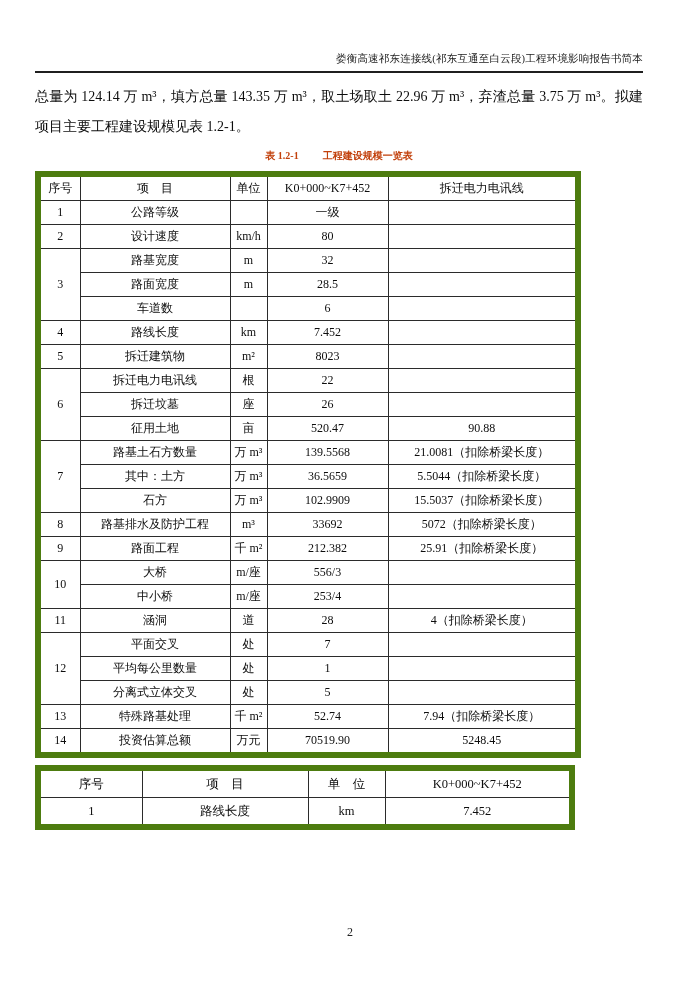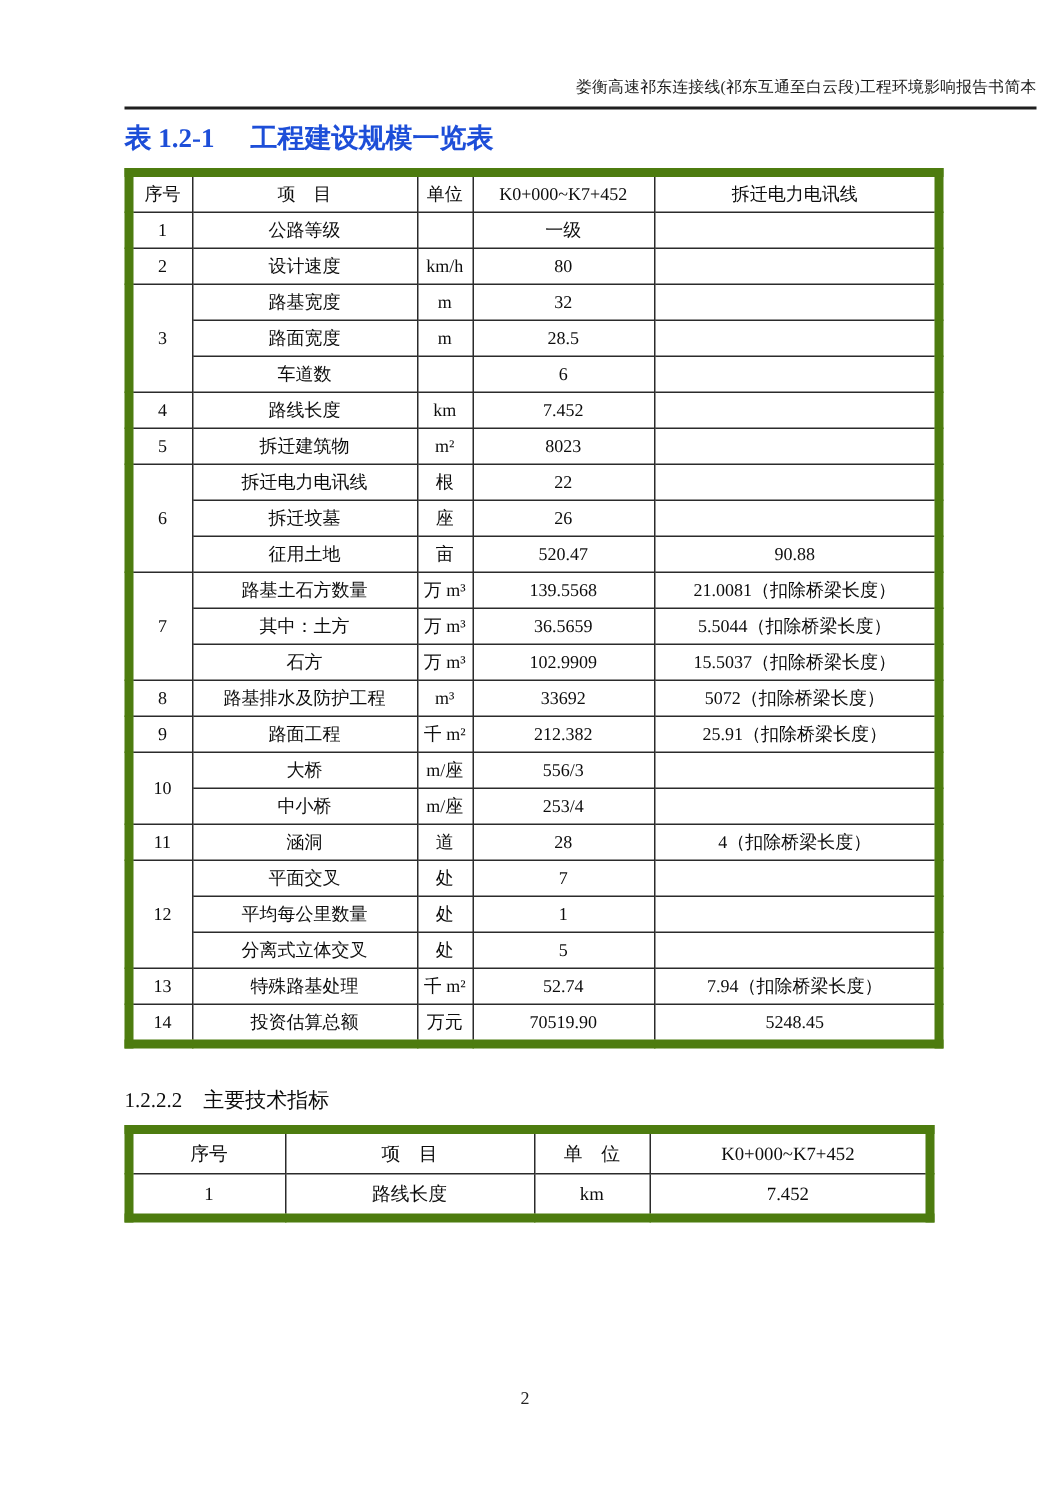--- a/index.html
+++ b/index.html
@@ -7,21 +7,21 @@
     position: relative;
     width: 700px;
     height: 990px;
     margin: 0 auto;
     background: #ffffff;
     overflow: hidden;
     font-family: "Liberation Serif", "DejaVu Serif", serif;
     color: #111;
     box-shadow: 0 0 2px rgba(0,0,0,.25);
   }
-  .content { margin-left: 83px; width: 608px; font-family: Liberation Serif, serif; }
+  .content { margin-left: 35px; width: 608px; font-family: Liberation Serif, serif; }
 
   .running-header { padding-top: 52px; }
   .header-text {
     text-align: right;
     font-size: 10.5px;
     line-height: 14px;
     letter-spacing: 0.2px;
     color: #1a1a1a;
   }
   .header-rule { height: 0; border-bottom: 2px solid #1f1f1f; margin-top: 5px; }
@@ -29,24 +29,24 @@
   .body-text {
     margin: 9px 0 0 0;
     font-size: 14px;
     line-height: 30px;
     text-align: justify;
     color: #0d0d0d;
   }
 
   .table-title {
     margin-top: 7px;
-    text-align: left;
+    text-align: center;
     font-weight: bold;
-    font-size: 18px;
-    color: #1d4ed8;
+    font-size: 10px;
+    color: #c2410c;
   }
   .t-label1 { margin-right: 24px; }
   .t-label2 { margin-right: 12px; }
 
   table.doc-table {
     border-collapse: collapse;
     table-layout: fixed;
     border: 6px solid #4d7c0f;
     font-size: 12px;
     color: #0d0d0d;
@@ -84,20 +84,21 @@
 <body>
 
 <div class="page">
   <div class="content">
 
     <div class="running-header">
       <div class="header-text">娄衡高速祁东连接线(祁东互通至白云段)工程环境影响报告书简本</div>
       <div class="header-rule"></div>
     </div>
 
+    <p class="body-text">总量为 124.14 万 m³，填方总量 143.35 万 m³，取土场取土 22.96 万 m³，弃渣总量 3.75 万 m³。拟建项目主要工程建设规模见表 1.2-1。</p>
 
     <div class="table-title">
       <span class="t-label1">表 1.2-1</span><span>工程建设规模一览表</span>
     </div>
 
     <table id="table1" class="doc-table">
       <colgroup>
         <col style="width:42px">
           <col style="width:150px">
           <col style="width:37px">
@@ -262,23 +263,20 @@
           <tr>
             <td>14</td>
             <td>投资估算总额</td>
             <td>万元</td>
             <td>70519.90</td>
             <td>5248.45</td>
           </tr>
         </tbody>
     </table>
 
-    <div class="section-heading">
-      <span class="sec-num">1.2.2.2</span><span>主要技术指标</span>
-    </div>
 
 
     <table id="table2" class="doc-table">
       <colgroup>
         <col style="width:104px">
           <col style="width:166px">
           <col style="width:77px">
           <col style="width:187px">
       </colgroup>
       <thead>

